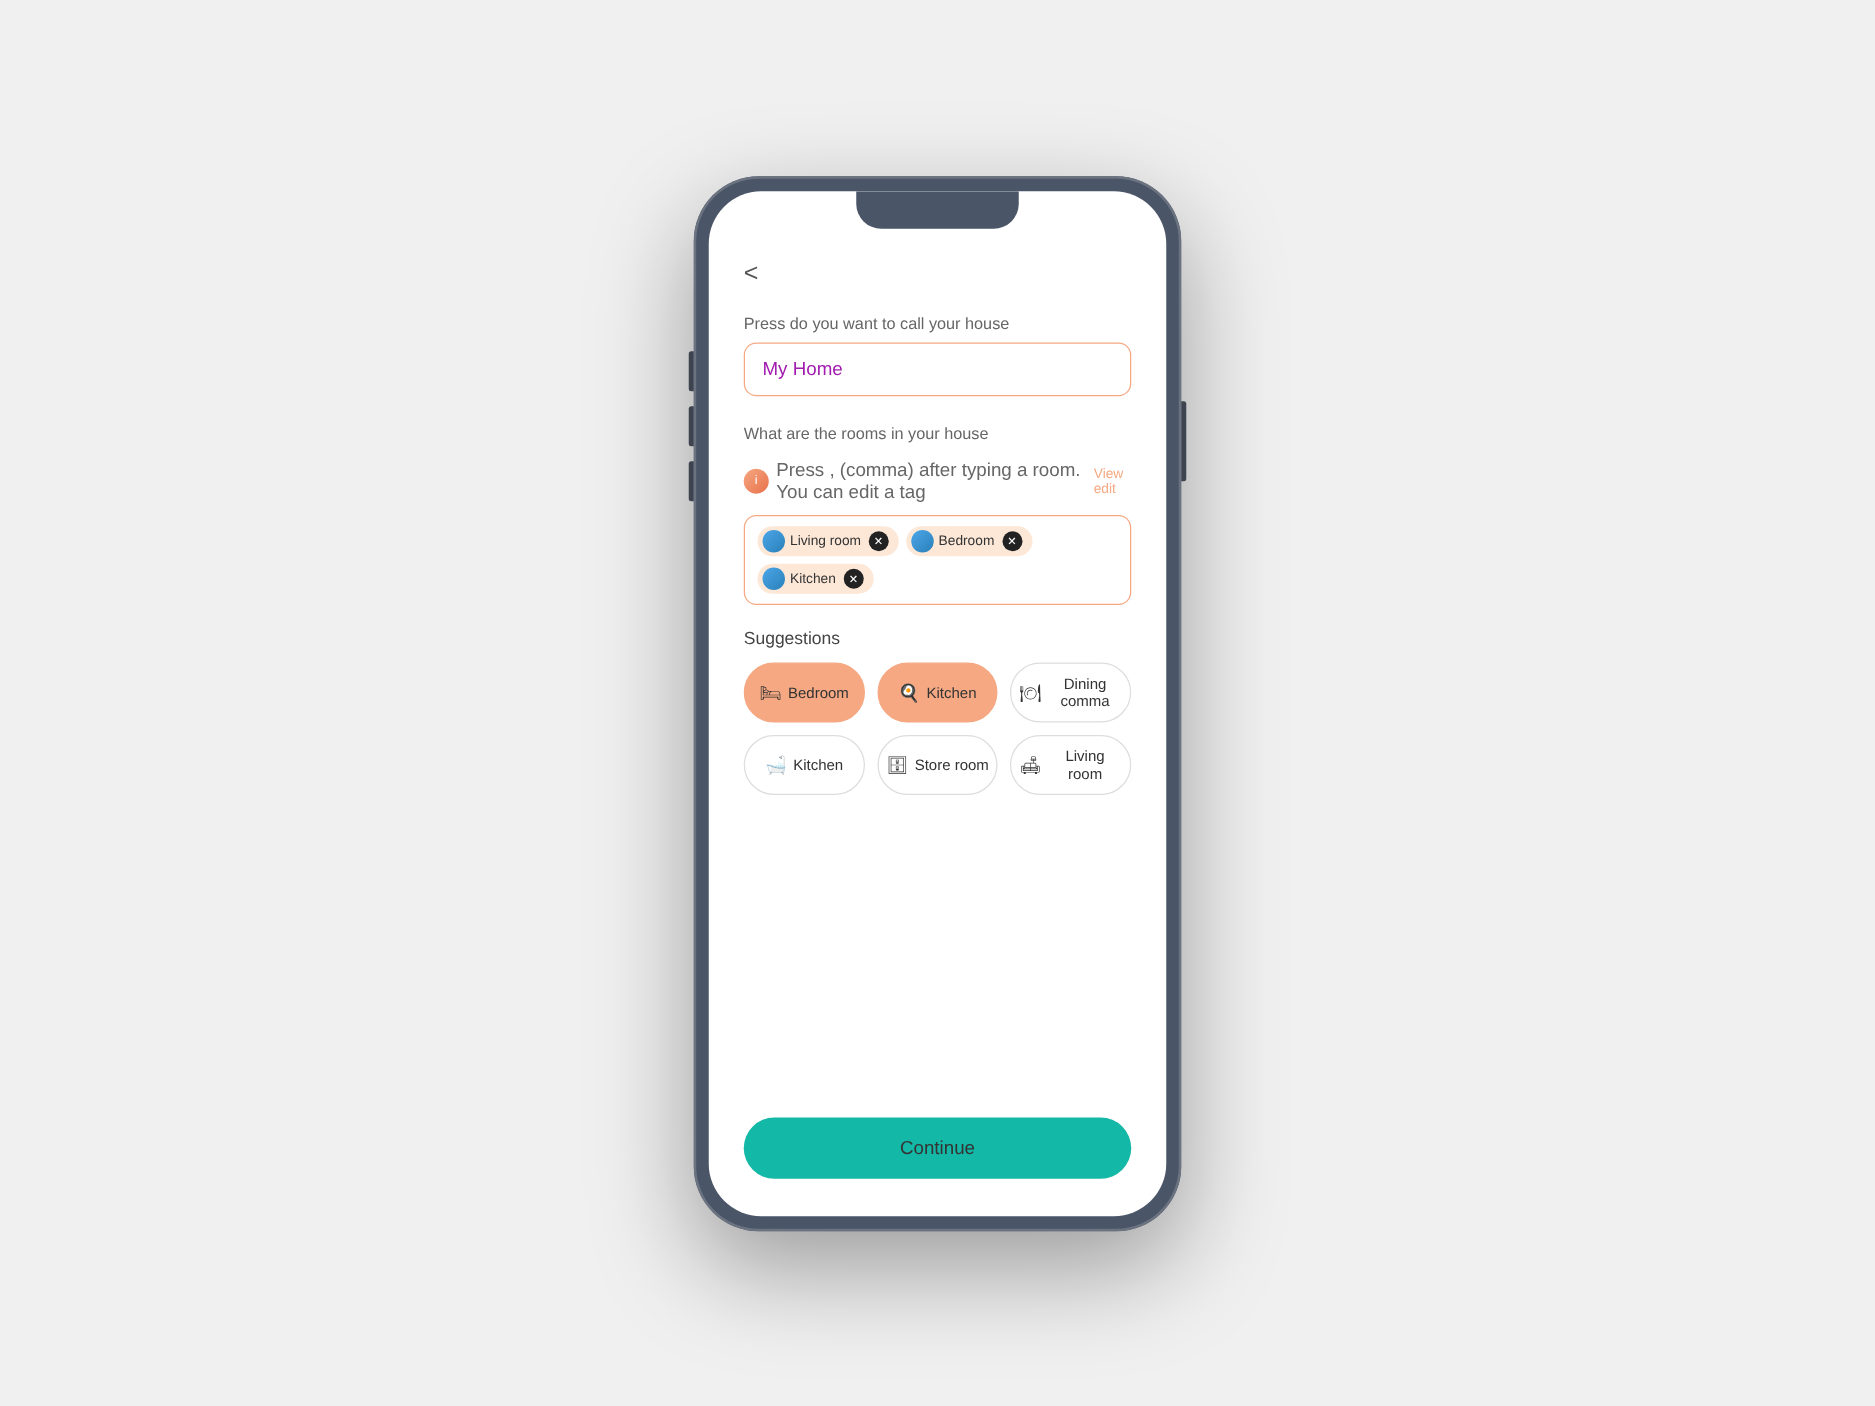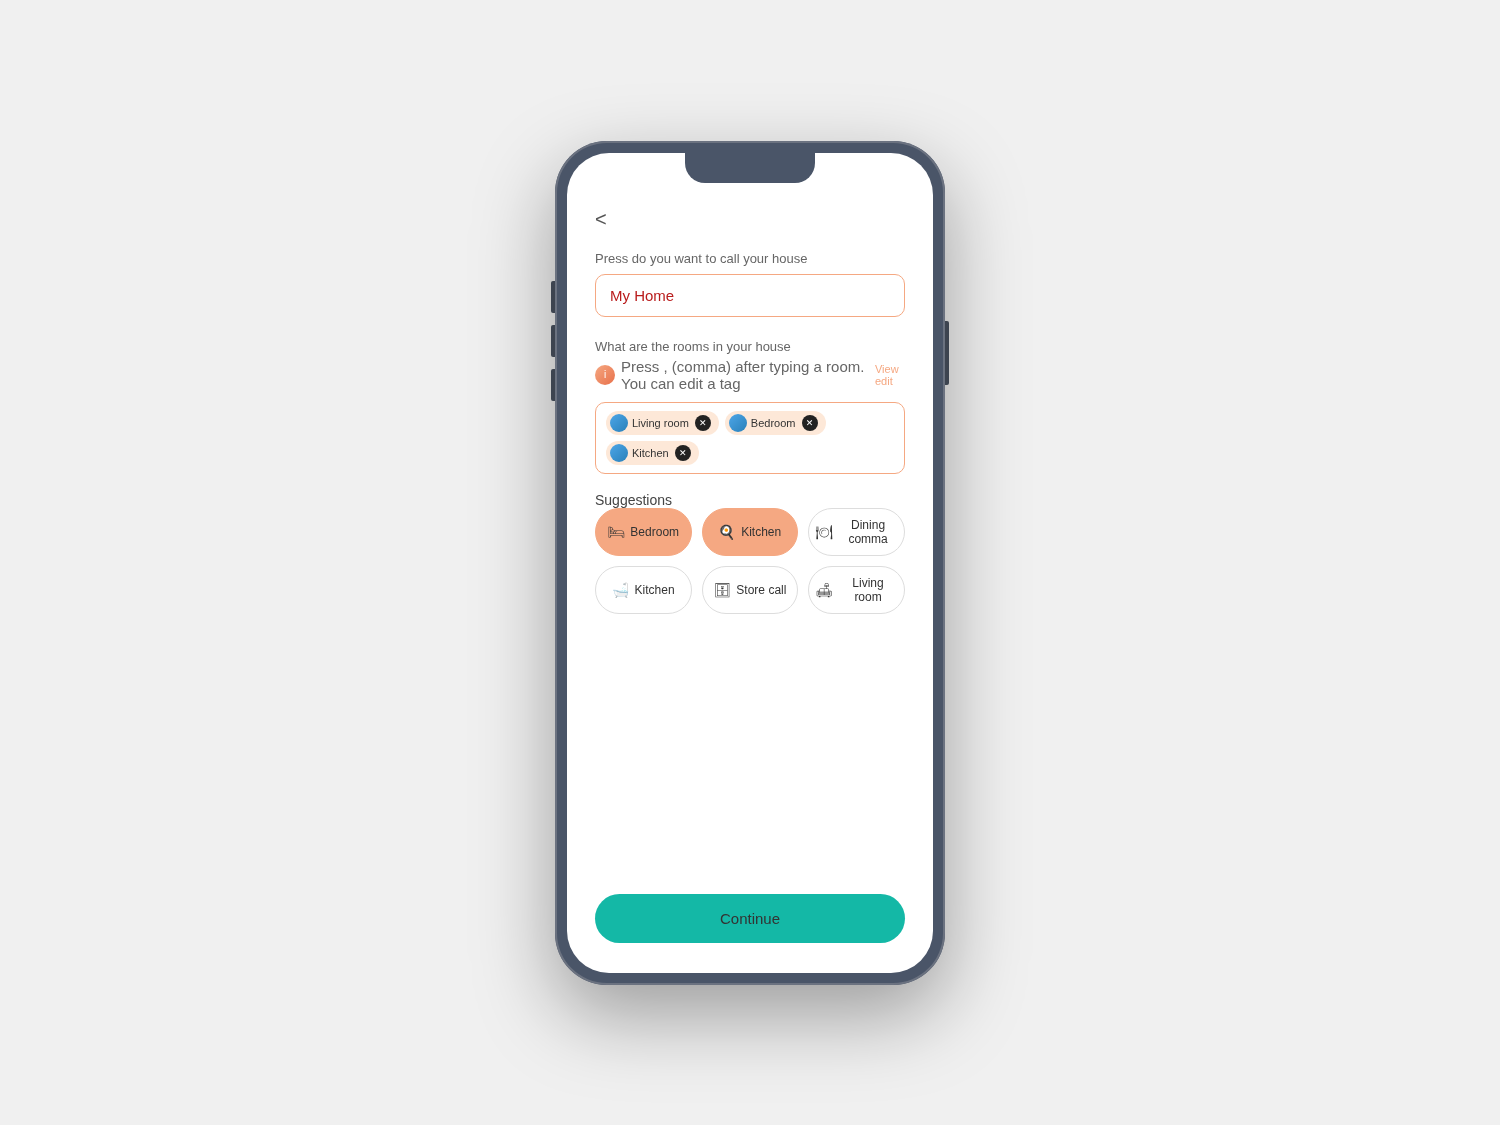--- a/index.html
+++ b/index.html
@@ -95,29 +95,29 @@
       color: #666;
       margin-bottom: 8px;
     }
 
     .house-name-input {
       width: 100%;
       border: 1.5px solid #f5a882;
       border-radius: 10px;
       padding: 12px 14px;
       font-size: 15px;
-      color: #b91c1c;
+      color: #a21caf;
       outline: none;
       margin-bottom: 22px;
     }
 
     .rooms-label {
       font-size: 13px;
       color: #666;
-      margin-bottom: 4px;
+      margin-bottom: 14px;
     }
 
     .hint-row {
       display: flex;
       align-items: center;
       gap: 6px;
       margin-bottom: 10px;
     }
 
     .hint-icon {
@@ -187,20 +187,21 @@
       display: flex;
       align-items: center;
       justify-content: center;
       cursor: pointer;
       margin-left: 2px;
     }
 
     .suggestions-title {
       font-size: 14px;
       color: #444;
+      margin-bottom: 12px;
       font-weight: 500;
     }
 
     .suggestions-grid {
       display: grid;
       grid-template-columns: repeat(3, 1fr);
       gap: 10px;
       margin-bottom: 20px;
     }
 
@@ -299,21 +300,21 @@
           <button class="suggestion-btn">
             <span class="suggestion-icon">🍽</span>
             <span>Dining comma</span>
           </button>
           <button class="suggestion-btn">
             <span class="suggestion-icon">🛁</span>
             <span>Kitchen</span>
           </button>
           <button class="suggestion-btn">
             <span class="suggestion-icon">🗄</span>
-            <span>Store call</span>
+            <span>Store room</span>
           </button>
           <button class="suggestion-btn">
             <span class="suggestion-icon">🛋</span>
             <span>Living room</span>
           </button>
         </div>
 
         <div class="spacer"></div>
 
         <button class="continue-btn">Continue</button>

